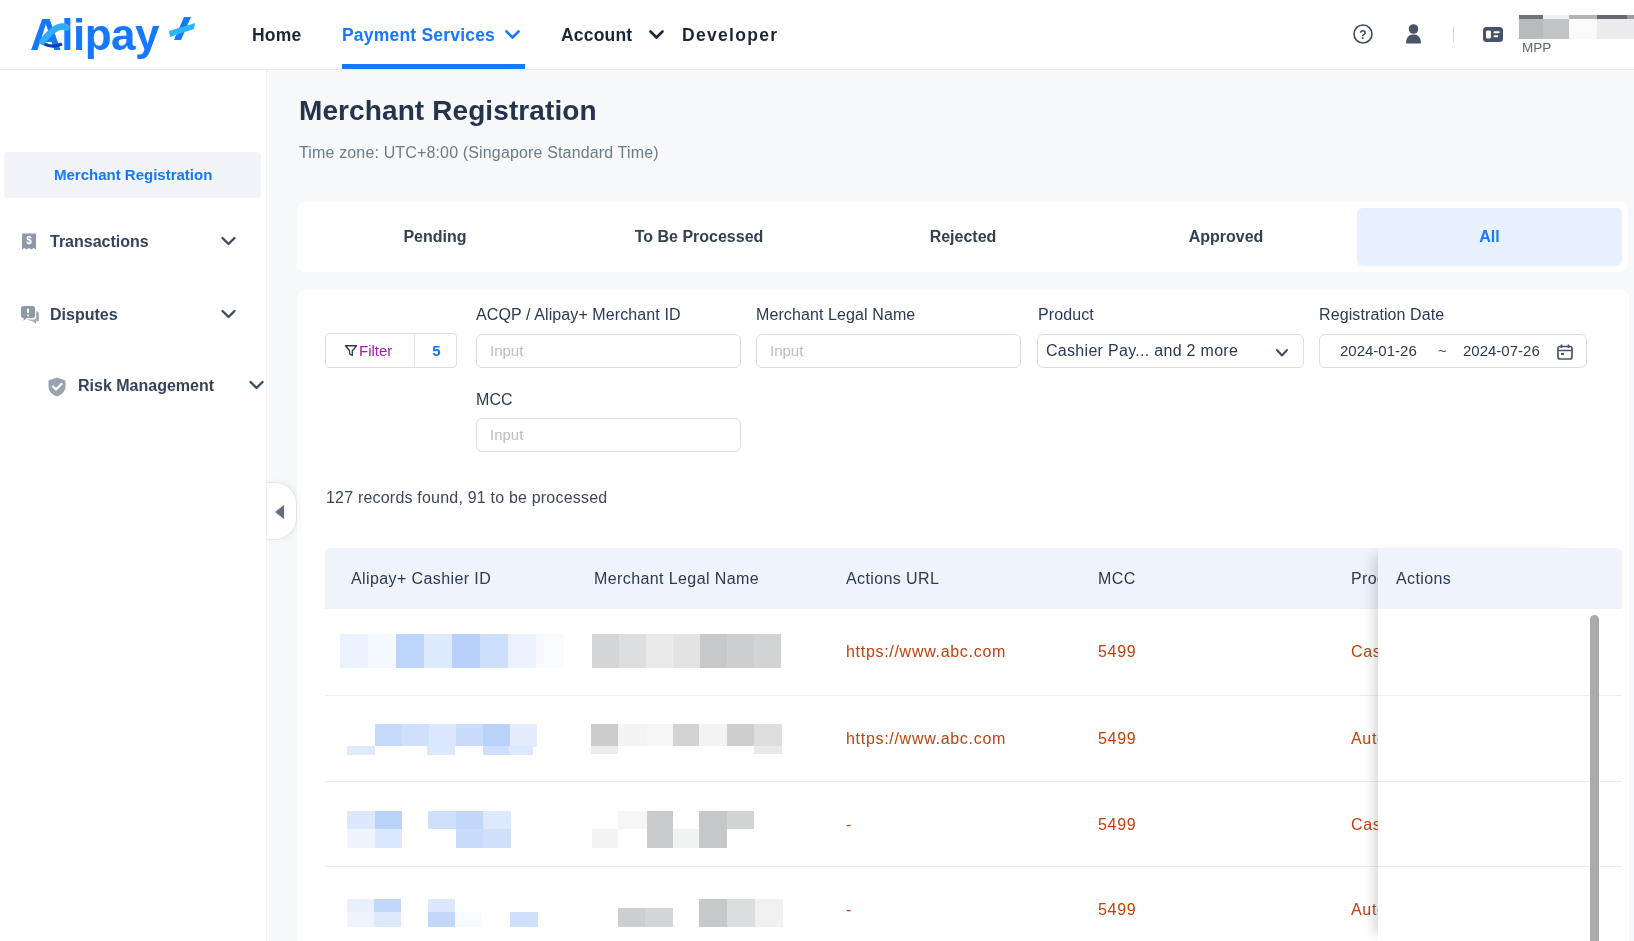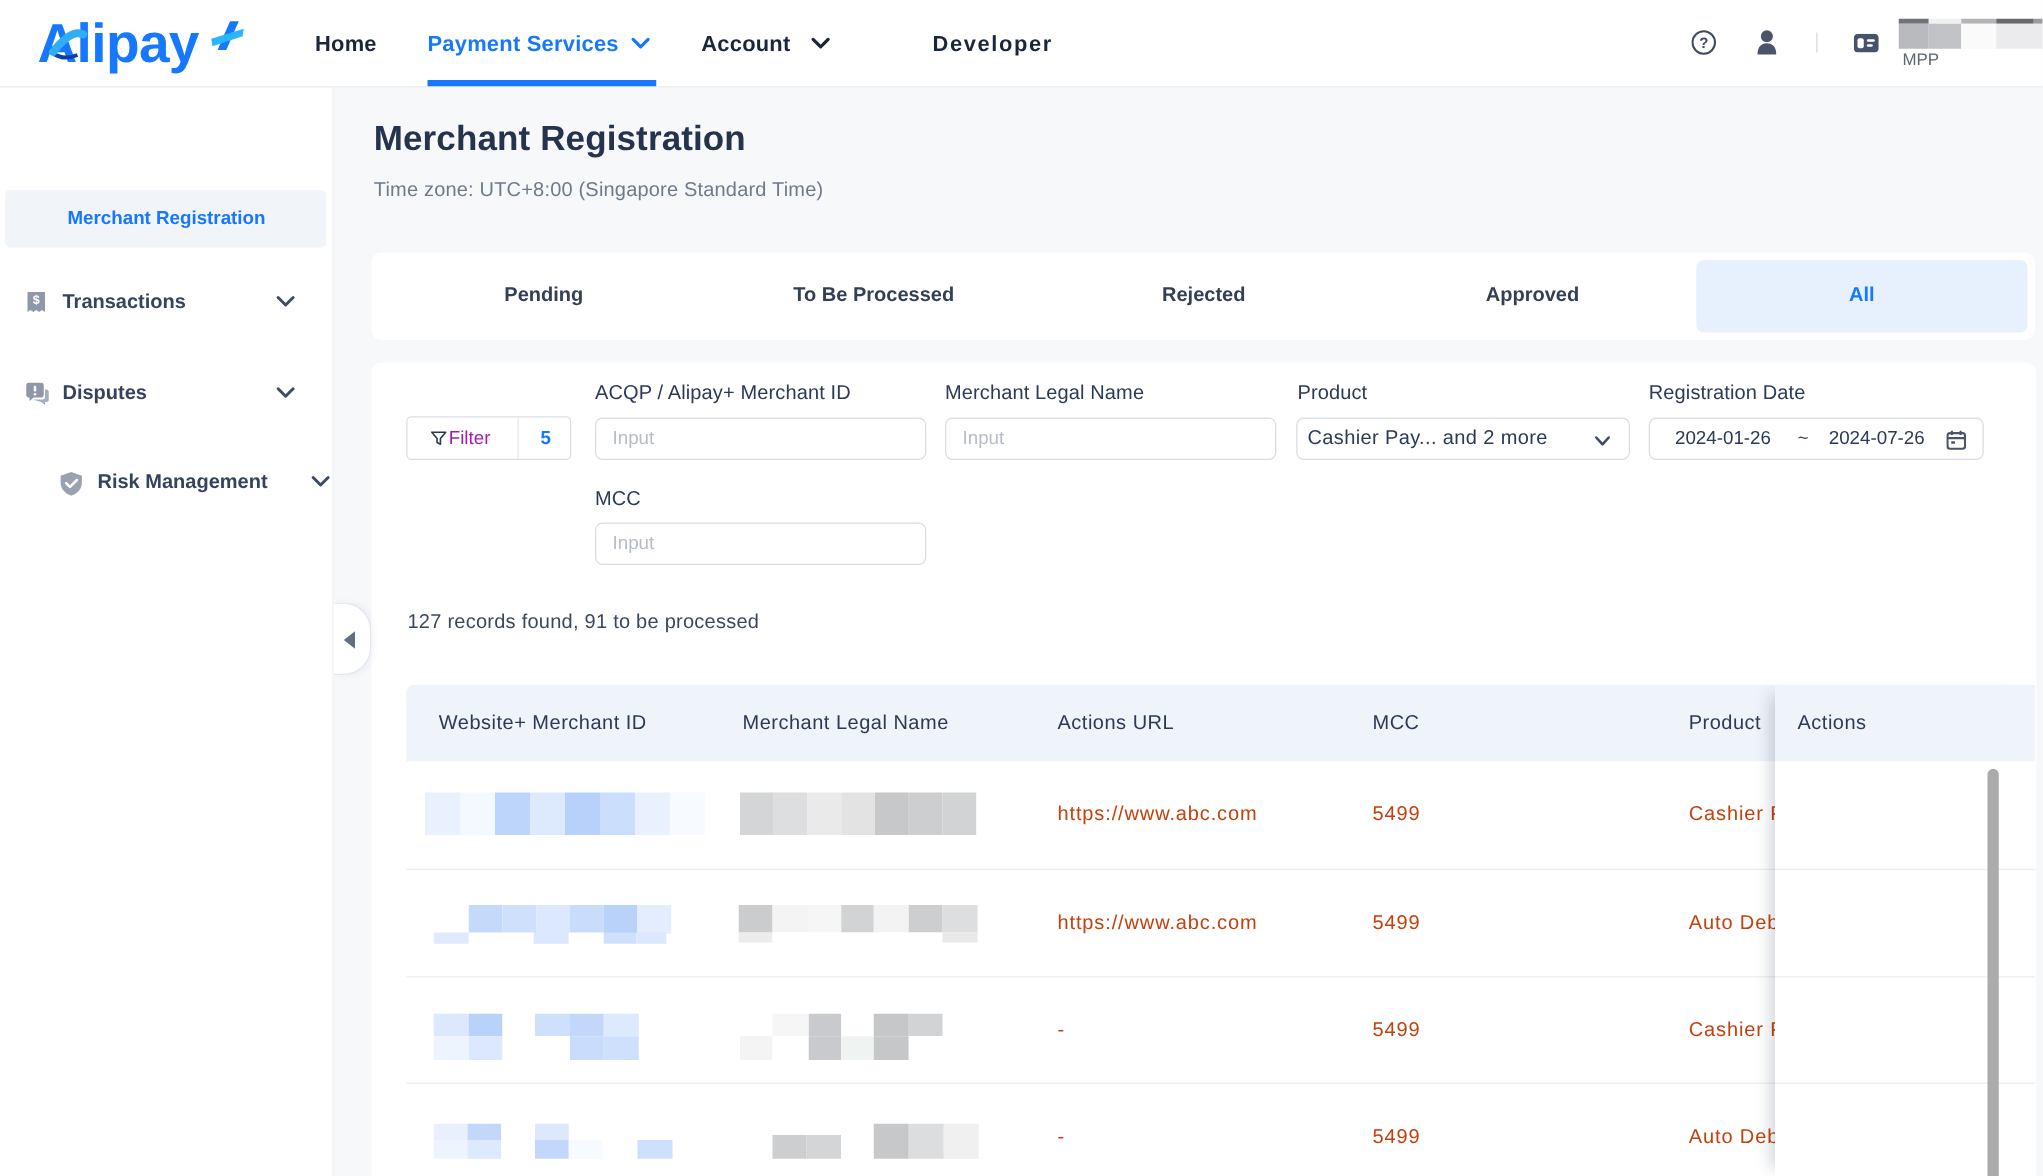--- a/index.html
+++ b/index.html
@@ -46,21 +46,21 @@
 .finput { position:absolute; height:34px; border:1px solid #d8dce3; border-radius:6px; background:#fff; font-size:15px; line-height:32px; color:#2b3a55; }
 .finput .ph { color:#b7bdc7; margin-left:13px;margin-top:48px; }
 #records { position:absolute; left:29px; top:199px; font-size:16px; letter-spacing:0.2px; color:#3b485b; }
 
 
 #thead { position:absolute; left:28px; top:258px; width:1297px; height:61px; background:#eff3fa; border-radius:6px 6px 0 0; }
 .th { position:absolute; top:0; line-height:61px; font-size:16px; letter-spacing:0.4px; color:#2b3a55; }
 .trow { position:absolute; left:28px; width:1297px; height:86px; border-bottom:1px solid #eaedf1; }
 .td { position:absolute; top:0; line-height:85px; font-size:16px; color:#c2410c; letter-spacing:0.7px; }
 
-#floatcol { position:absolute; left:1123px; top:258px; width:208px; height:393px; background:#fff; box-shadow:-10px 0 12px -7px rgba(35,48,72,0.22); }
+#floatcol { position:absolute; left:1081px; top:258px; width:208px; height:393px; background:#fff; box-shadow:-10px 0 12px -7px rgba(35,48,72,0.22); }
 #floatcol .fhead { position:absolute; left:0; top:0; width:208px; height:61px; background:#eff3fa; line-height:61px; font-size:16px; letter-spacing:0.4px; color:#2b3a55; }
 #floatcol .frow { position:absolute; left:0; width:208px; border-bottom:1px solid #eaedf1; }
 #scrollbar { position:absolute; left:1293px; top:325px; width:9px; height:326px; background:#ababab; border-radius:5px 5px 0 0; }
 
 
 .mosaic { position:absolute; font-size:0; }
 .mosaic i { display:inline-block; height:100%; }
 </style>
 </head>
 <body>
@@ -76,21 +76,21 @@
   <span class="navlink" style="left:252px;">Home</span>
   <span class="navlink blue" style="left:342px;">Payment Services</span>
   <svg class="caret" style="left:504px;" width="17" height="12" viewBox="0 0 17 12">
       <path d="M2.5 2.5 L8.5 8.5 L14.5 2.5" stroke="#1677ff" stroke-width="2.6" fill="none" stroke-linecap="round" stroke-linejoin="round"></path>
     </svg>
   <div id="ps-underline"></div>
   <span class="navlink" style="left:561px;">Account</span>
   <svg class="caret" style="left:648px;" width="17" height="12" viewBox="0 0 17 12">
       <path d="M2.5 2.5 L8.5 8.5 L14.5 2.5" stroke="#1c2639" stroke-width="2.6" fill="none" stroke-linecap="round" stroke-linejoin="round"></path>
     </svg>
-  <span class="navlink" style="left:746px; letter-spacing:1.3px;">Developer</span>
+  <span class="navlink" style="left:682px; letter-spacing:1.3px;">Developer</span>
 
   <svg class="abs" style="left:1353px; top:24px;" width="20" height="20" viewBox="0 0 20 20">
     <circle cx="10" cy="10" r="9" fill="none" stroke="#3f4a5e" stroke-width="1.6"></circle>
     <text x="10" y="14.5" text-anchor="middle" font-size="12" font-weight="bold" fill="#3f4a5e" font-family="Liberation Sans, sans-serif">?</text>
   </svg>
   <svg class="abs" style="left:1405px; top:24px;" width="17" height="20" viewBox="0 0 17 20">
     <circle cx="8.5" cy="5" r="4.8" fill="#4a5569"></circle>
     <path d="M1 19.5 C1 13 4.5 10.6 8.5 10.6 C12.5 10.6 16 13 16 19.5 Z" fill="#4a5569"></path>
   </svg>
   <div class="abs" style="left:1453px; top:26px; width:1px; height:16px; background:#d4d7dd;"></div>
@@ -198,21 +198,21 @@
         <rect x="4" y="9" width="3" height="2" fill="#4a5569"></rect>
       </svg>
     </div>
 
     <div class="flabel" style="left:179px; top:101px;">MCC</div>
     <div class="finput" style="left:179px; top:128px; width:265px;"><span class="ph">Input</span></div>
 
     <div id="records">127 records found, 91 to be processed</div>
 
     <div id="thead">
-      <span class="th" style="left:26px;">Website+ Merchant ID</span>
+      <span class="th" style="left:26px;">Alipay+ Cashier ID</span>
       <span class="th" style="left:269px;">Merchant Legal Name</span>
       <span class="th" style="left:521px;">Actions URL</span>
       <span class="th" style="left:773px;">MCC</span>
       <span class="th" style="left:1026px;">Product</span>
     </div>
     <div class="trow" style="top:319px; height:87px;">
       <span class="td" style="left:521px;">https://www.abc.com</span>
       <span class="td" style="left:773px;">5499</span>
       <span class="td" style="left:1026px;">Cashier Payment</span>
     </div>

